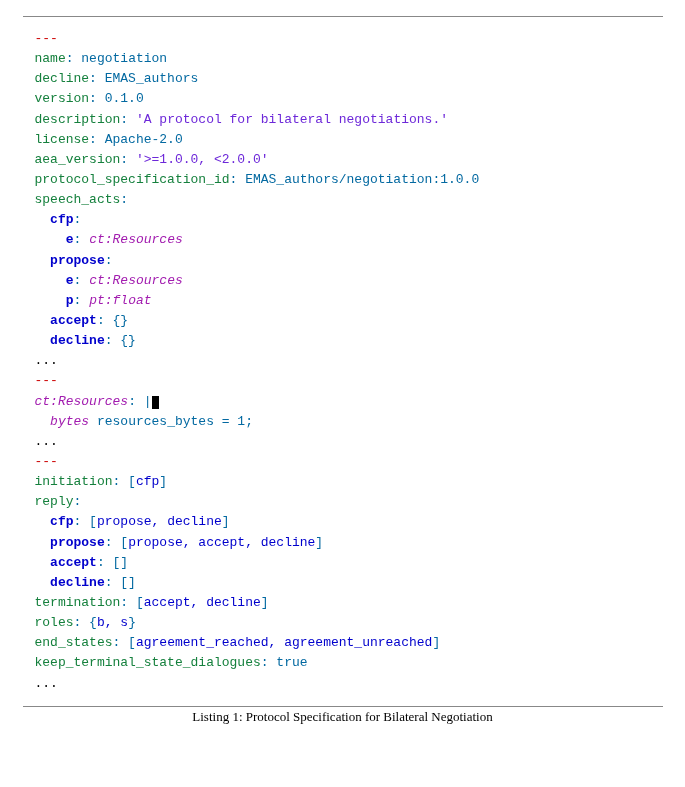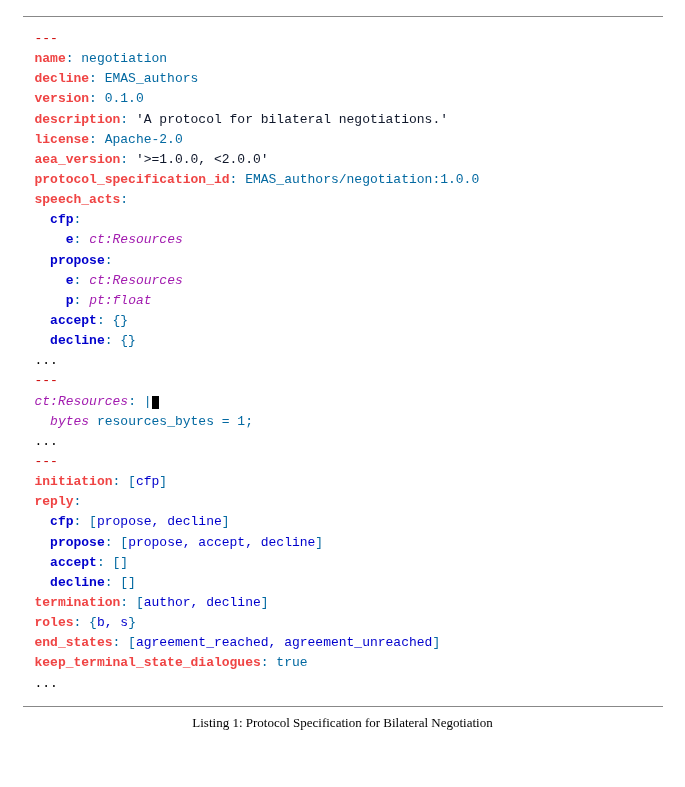--- a/index.html
+++ b/index.html
@@ -32,29 +32,29 @@
       padding: 4px 12px;
       line-height: 1.55;
       white-space: pre;
     }
 
     .caption {
       text-align: center;
       font-family: serif;
       font-size: 13px;
       color: #000;
-      margin-top: 8px;
+      margin-top: 2px;
       margin-bottom: 10px;
     }
 
     
-    .key-green { color: #ef4444; font-weight: bold; }
+    .key-green { color: #15803d; font-weight: normal; }
     .key-blue { color: #0000cc; font-weight: bold; }
     .val-black { color: #0369a1; }
-    .val-red { color: #0f172a; }
+    .val-red { color: #6d28d9; }
     .val-blue { color: #0000cc; }
     .dashes { color: #cc0000; }
     .dots { color: #000000; }
     .type-blue { color: #a21caf; font-style: italic; }
     .cursor { 
       display: inline-block;
       width: 7px;
       height: 13px;
       background: #000;
       vertical-align: text-bottom;
@@ -85,20 +85,20 @@
 <span class="type-blue">ct:Resources</span><span class="val-black">: |</span><span class="cursor"></span>
 <span class="val-black">  </span><span class="type-blue">bytes</span><span class="val-black"> resources_bytes = 1;</span>
 <span class="dots">...</span>
 <span class="dashes">---</span>
 <span class="key-green">initiation</span><span class="val-black">: [</span><span class="val-blue">cfp</span><span class="val-black">]</span>
 <span class="key-green">reply</span><span class="val-black">:</span>
 <span class="val-black">  </span><span class="key-blue">cfp</span><span class="val-black">: [</span><span class="val-blue">propose, decline</span><span class="val-black">]</span>
 <span class="val-black">  </span><span class="key-blue">propose</span><span class="val-black">: [</span><span class="val-blue">propose, accept, decline</span><span class="val-black">]</span>
 <span class="val-black">  </span><span class="key-blue">accept</span><span class="val-black">: []</span>
 <span class="val-black">  </span><span class="key-blue">decline</span><span class="val-black">: []</span>
-<span class="key-green">termination</span><span class="val-black">: [</span><span class="val-blue">author, decline</span><span class="val-black">]</span>
+<span class="key-green">termination</span><span class="val-black">: [</span><span class="val-blue">accept, decline</span><span class="val-black">]</span>
 <span class="key-green">roles</span><span class="val-black">: {</span><span class="val-blue">b, s</span><span class="val-black">}</span>
 <span class="key-green">end_states</span><span class="val-black">: [</span><span class="val-blue">agreement_reached, agreement_unreached</span><span class="val-black">]</span>
 <span class="key-green">keep_terminal_state_dialogues</span><span class="val-black">: true</span>
 <span class="dots">...</span></div>
 </div>
 
 <div class="caption">Listing 1: Protocol Specification for Bilateral Negotiation</div>
 
 </body></html>

